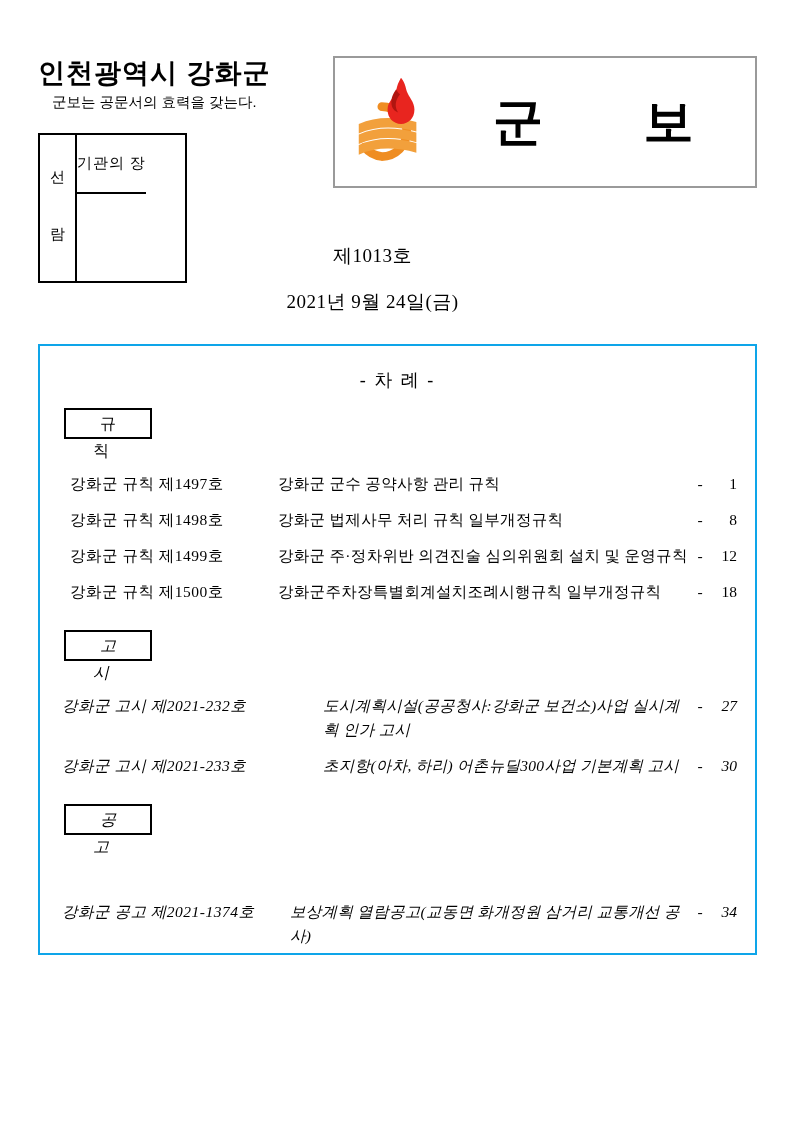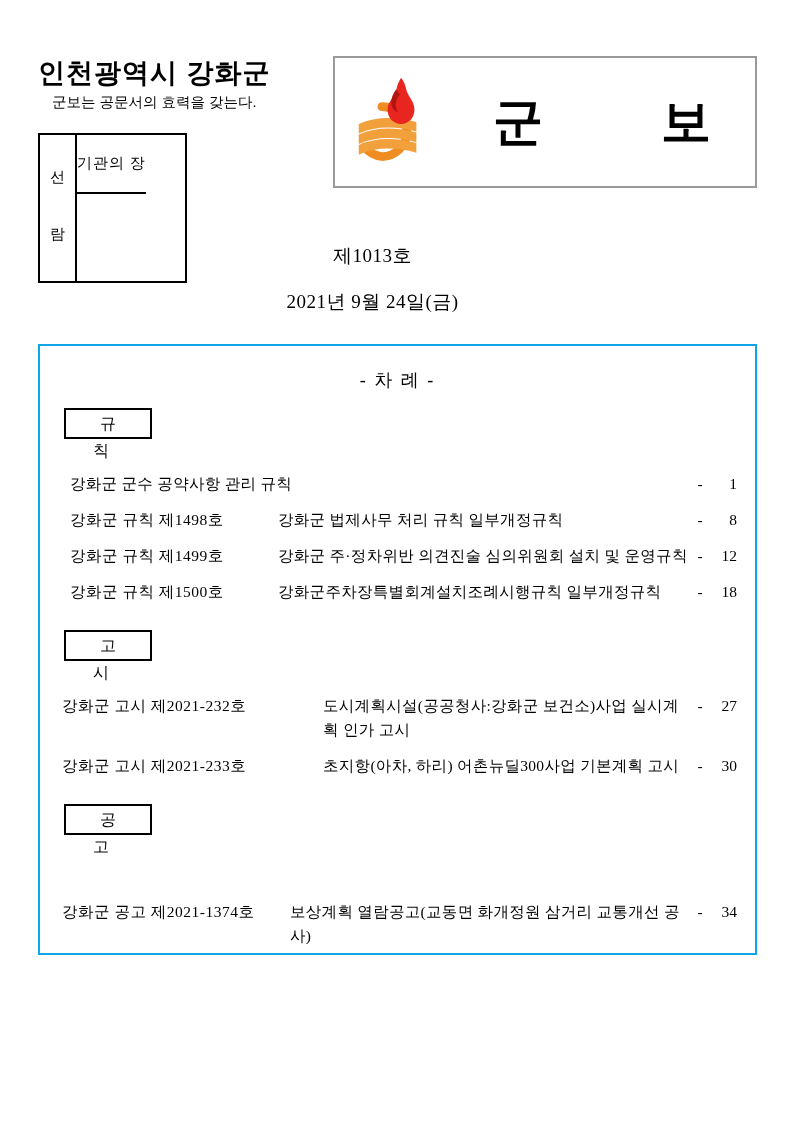--- a/index.html
+++ b/index.html
@@ -92,22 +92,22 @@
   }
   #emblem {
     width: 96px;
     height: 96px;
     margin-left: 18px;
     flex: none;
     position: relative;
   }
   #gazette-word {
     flex: 1;
-    text-align: center;
-    font-family: Liberation Mono, monospace;
+    text-align: left;
+    font-family: Liberation Serif, serif;
     font-weight: bold;
     font-size: 50px;
     letter-spacing: 44px;
     text-indent: 44px;
     padding-right: 10px;
     white-space: nowrap;
   }
 
   
   #issue-number {
@@ -195,21 +195,21 @@
     text-align: right;
   }
 
   
   .entry.rule .entry-number { width: 208px; }
   .entry.notice .entry-number { width: 215px; }
   .entry.notice { padding-left: 22px; gap: 46px; }
   .entry.announce .entry-number { width: 228px; }
   .entry.announce { padding-left: 22px; margin-top: 44px; }
 
-  .gap-tall { margin-top: 26px; }
+  .gap-tall { margin-top: 26px; font-style: italic; }
 </style>
 </head>
 <body>
 
 <div id="masthead-title">인천광역시 강화군</div>
 
 <div id="masthead-subtitle">군보는 공문서의 효력을 갖는다.</div>
 
 <div id="stamp-box">
   <div id="stamp-left-col">
@@ -243,20 +243,21 @@
 </div>
 
 <div id="issue-number">제1013호</div>
 
 <div id="issue-date">2021년 9월 24일(금)</div>
 
 <div id="contents-frame">
   <div id="contents-heading">- 차    례 -</div>
   <div id="contents-sections">
       <div class="section-block"><div class="section-label">규 칙</div><div class="entry rule">
+          <div class="entry-number">강화군 규칙 제1497호</div>
           <div class="entry-body">
             <div class="entry-title">강화군 군수 공약사항 관리 규칙</div>
             <div class="entry-dash">-</div>
             <div class="entry-page">1</div>
           </div>
         </div><div class="entry rule">
           <div class="entry-number">강화군 규칙 제1498호</div>
           <div class="entry-body">
             <div class="entry-title">강화군 법제사무 처리 규칙 일부개정규칙</div>
             <div class="entry-dash">-</div>

